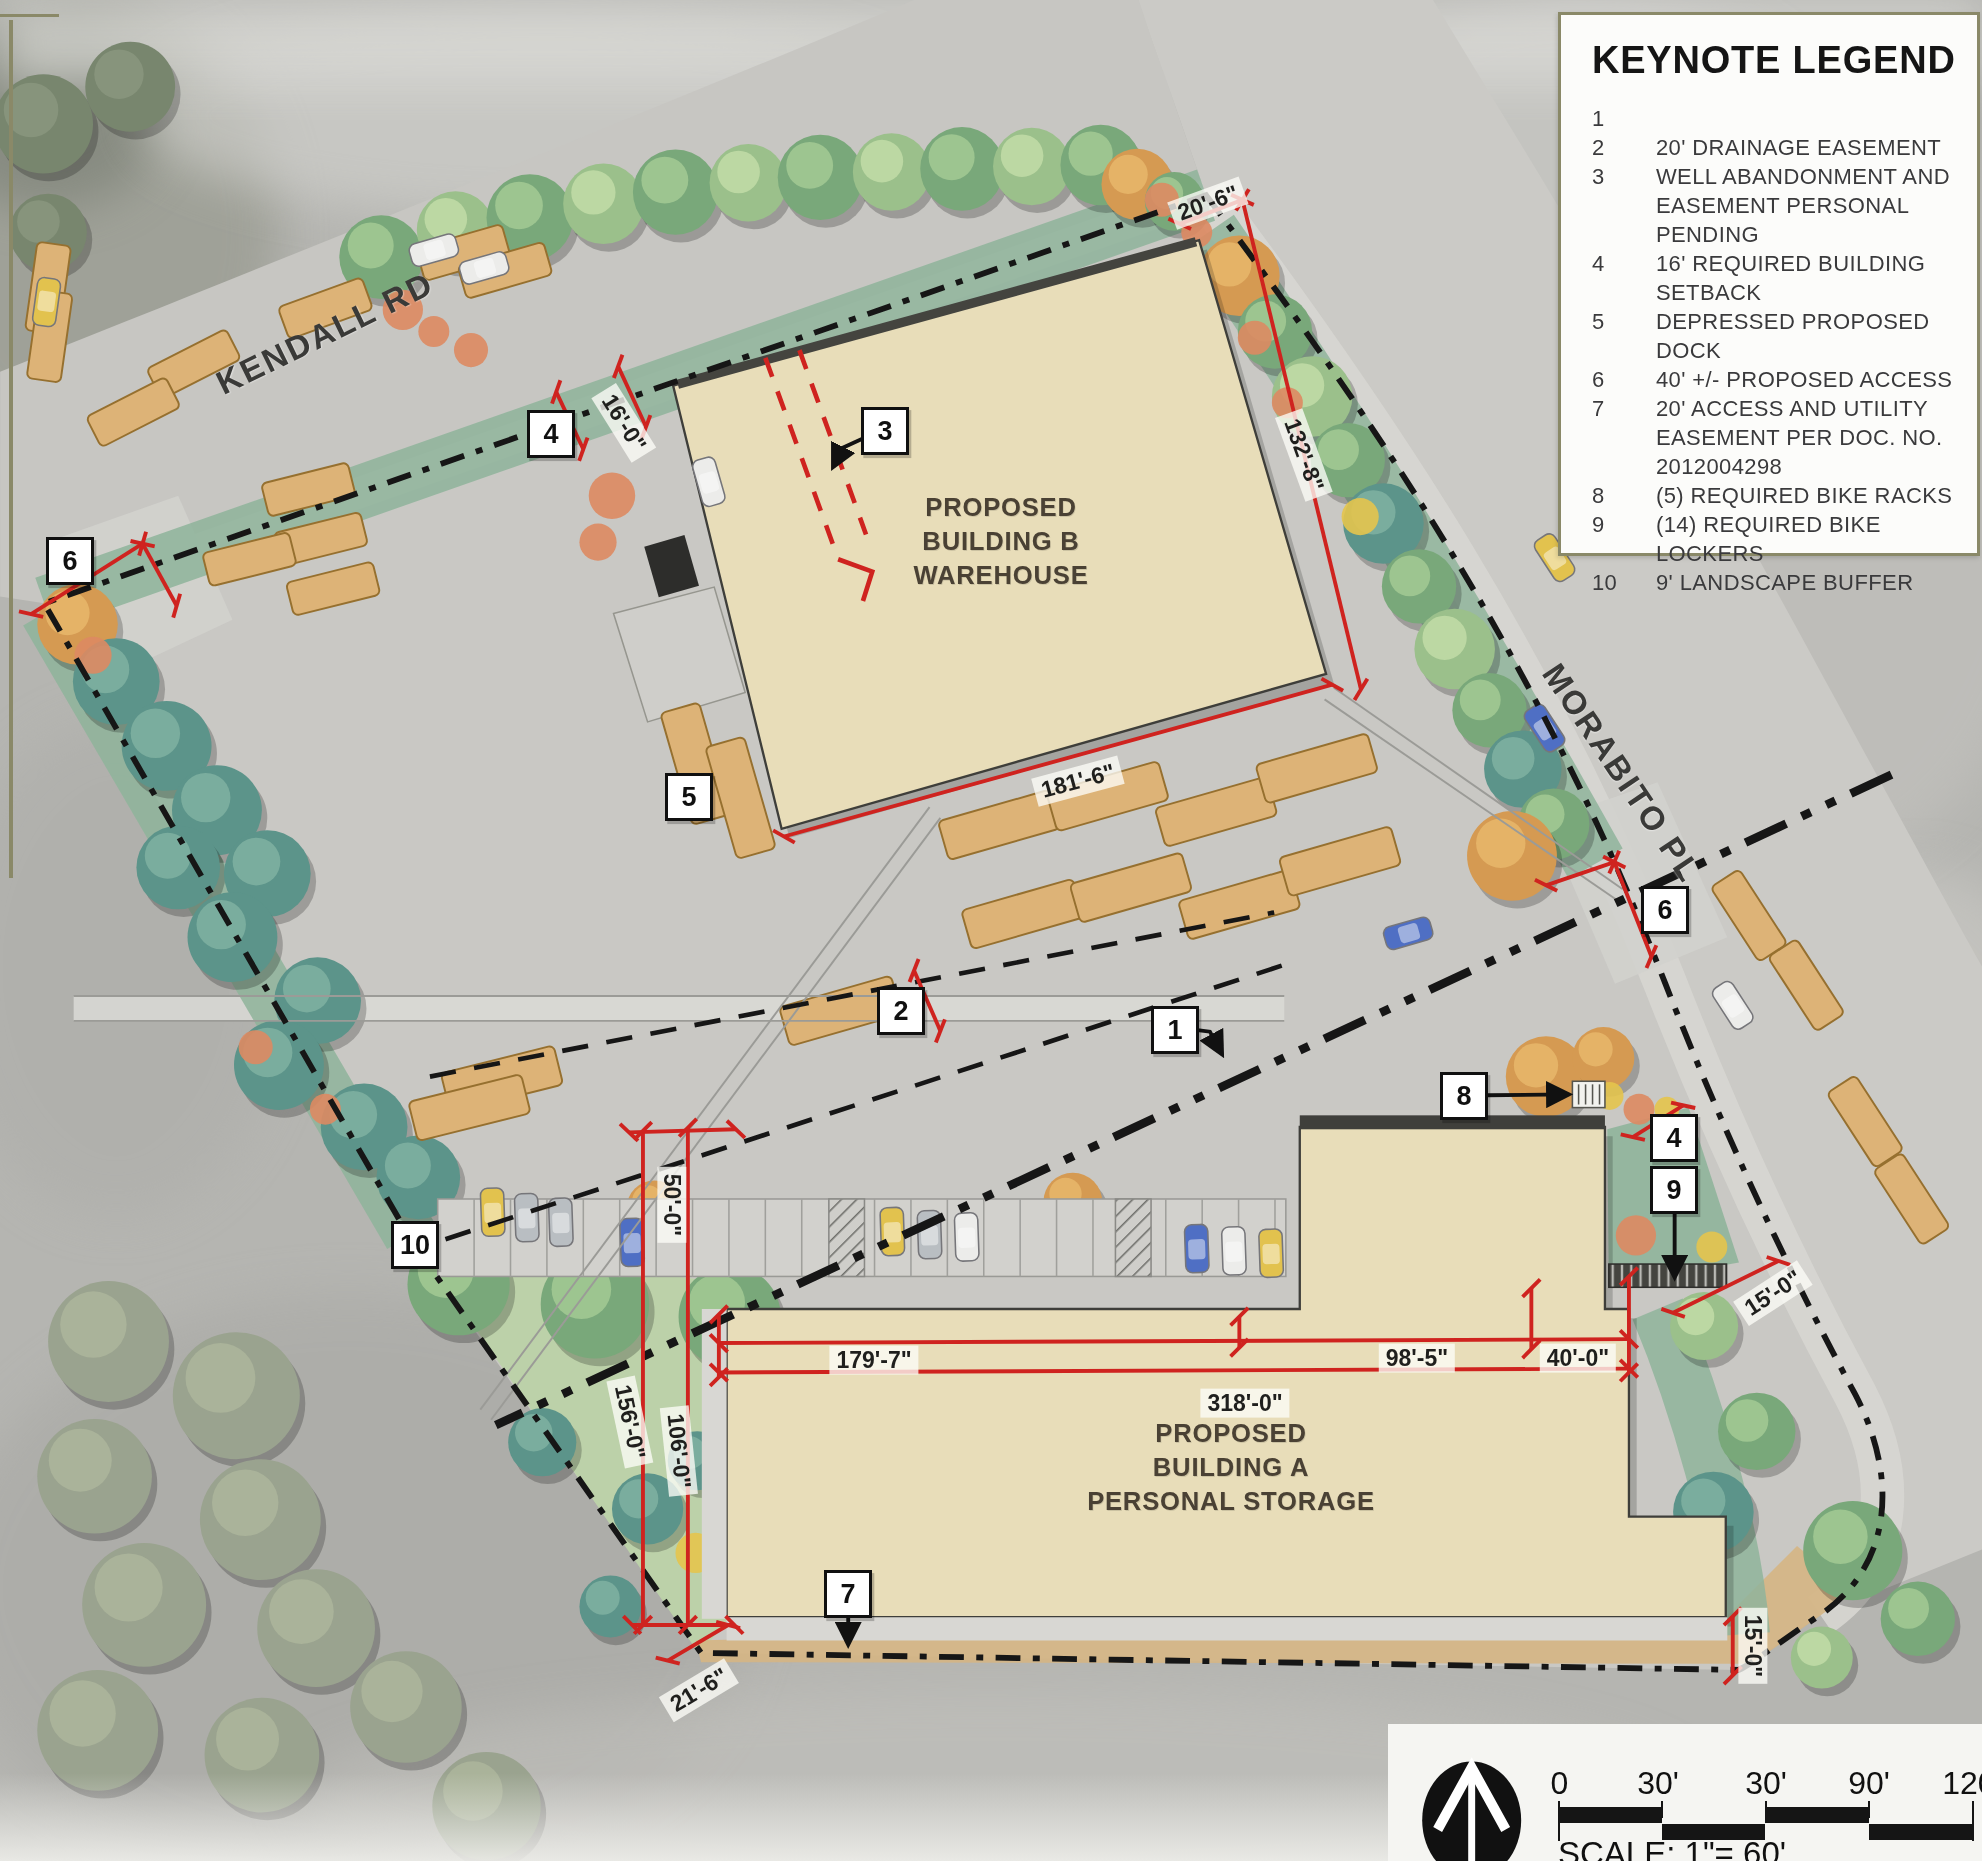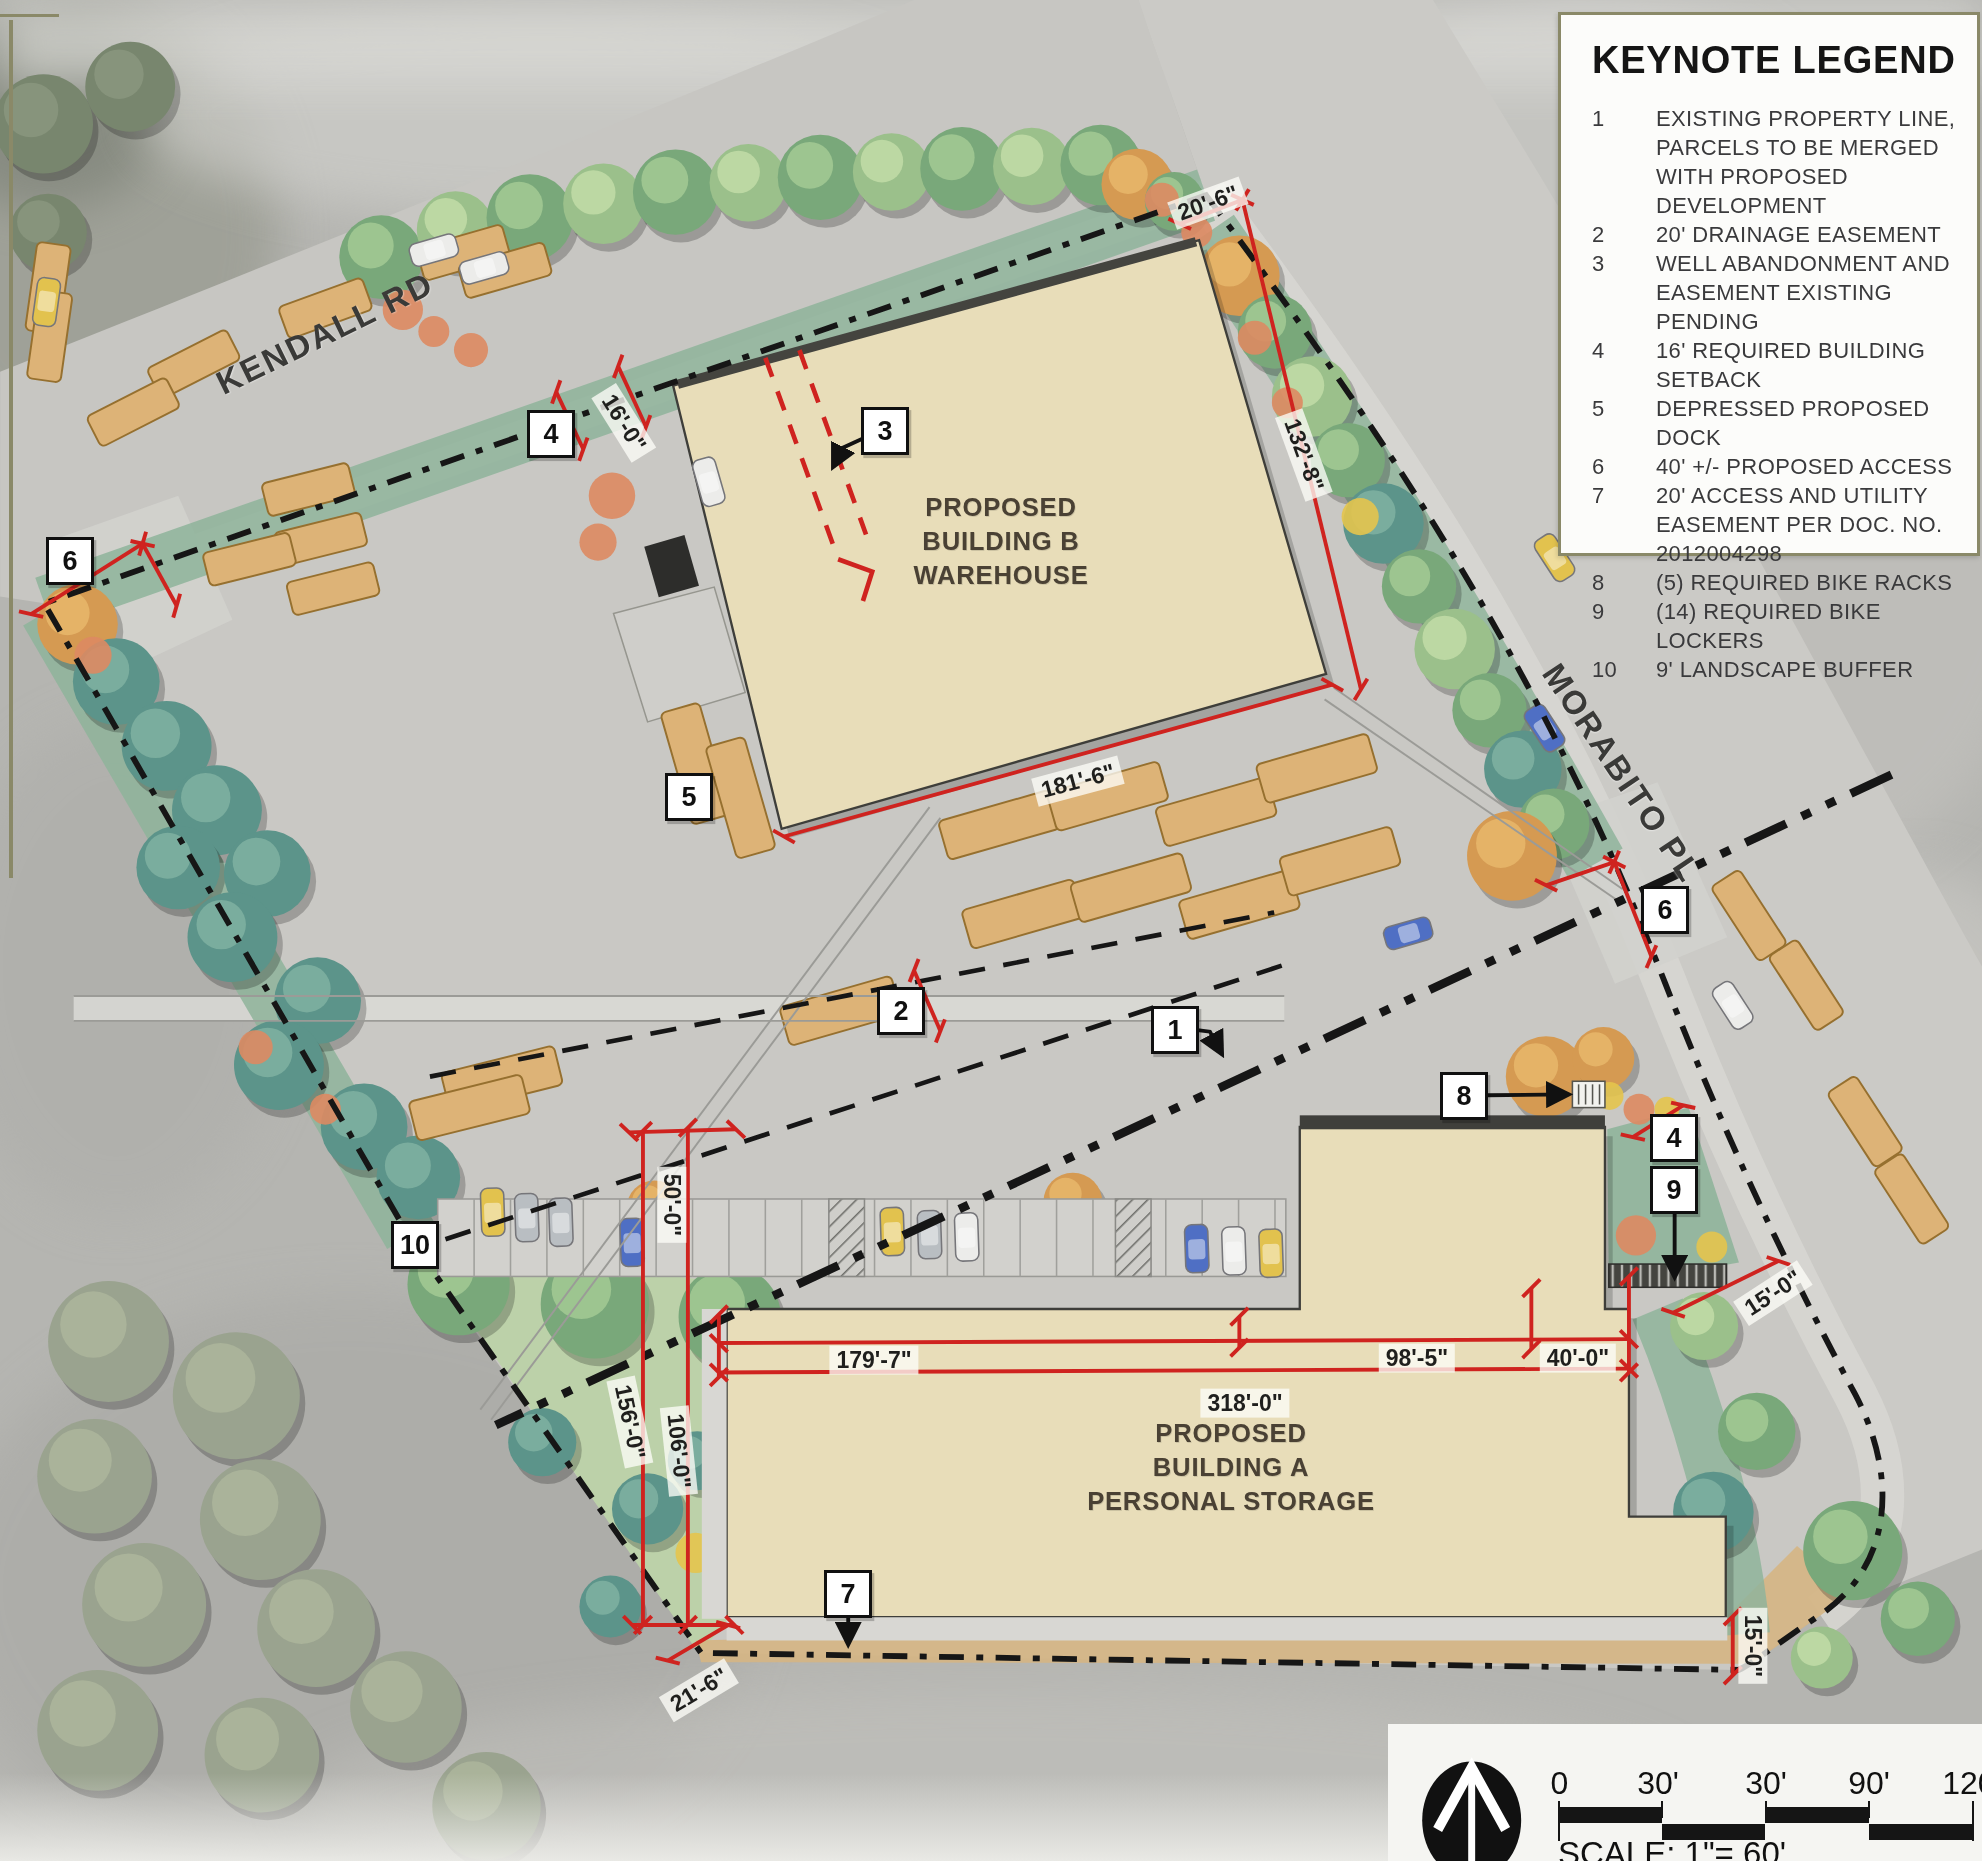--- a/index.html
+++ b/index.html
@@ -562,29 +562,28 @@
     </div>
 
   <div class="fadeb"></div>
   <div class="border-v"></div>
   <div class="border-h"></div>
 
   <div class="legend">
     <h1>KEYNOTE LEGEND</h1>
     <div class="lg-row">
       <span class="lg-num">1</span>
-      <span class="lg-txt">EXISTING PROPERTY LINE, PARCELS TO BE MERGED WITH PROPOSED DEVELOPMENT</span>
       </div>
     <div class="lg-row">
       <span class="lg-num">2</span>
       <span class="lg-txt">20' DRAINAGE EASEMENT</span>
       </div>
     <div class="lg-row">
       <span class="lg-num">3</span>
-      <span class="lg-txt">WELL ABANDONMENT AND EASEMENT EXISTING PENDING</span>
+      <span class="lg-txt">WELL ABANDONMENT AND EASEMENT PERSONAL PENDING</span>
       </div>
     <div class="lg-row">
       <span class="lg-num">4</span>
       <span class="lg-txt">16' REQUIRED BUILDING SETBACK</span>
       </div>
     <div class="lg-row">
       <span class="lg-num">5</span>
       <span class="lg-txt">DEPRESSED PROPOSED DOCK</span>
       </div>
     <div class="lg-row">

